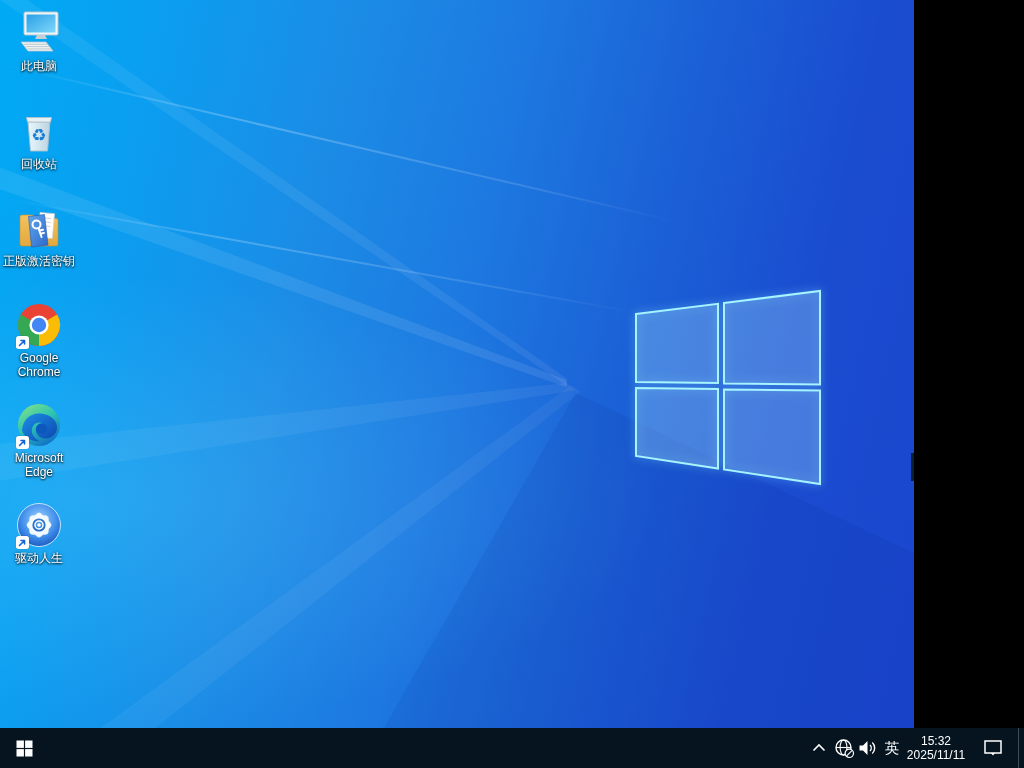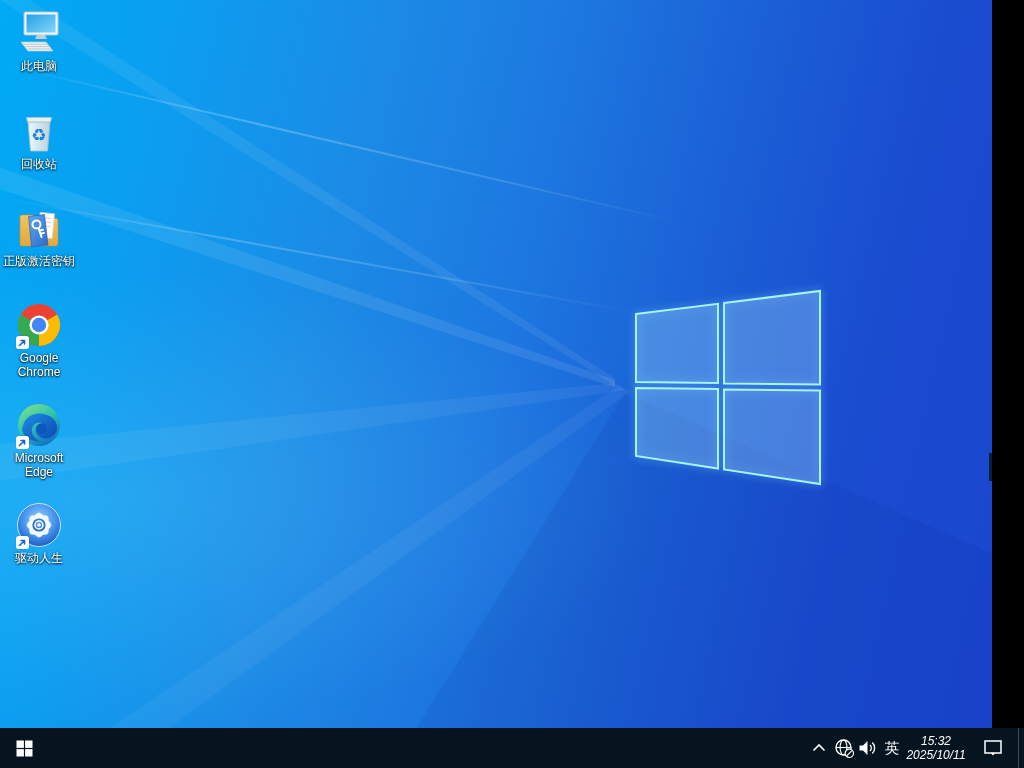--- a/index.html
+++ b/index.html
@@ -1,20 +1,20 @@
 <!DOCTYPE html>
 <html><head>
 <meta charset="utf-8">
 <style>
   html,body{margin:0;padding:0;width:1024px;height:768px;overflow:hidden;
     font-family:"Liberation Sans","DejaVu Sans",sans-serif;}
   .screen{position:relative;width:1024px;height:768px;background:#000;}
 
   
-  .desktop{position:absolute;left:0;top:0;width:992px;height:728px;overflow:hidden;}
+  .desktop{position:absolute;left:0;top:0;width:899px;height:728px;overflow:hidden;padding-left:15px;}
   .wp-base{position:absolute;inset:0;
     background:linear-gradient(103deg,#00aaf4 0%,#0a9ff1 14%,#1b8ce6 33%,#1d78e0 50%,#1b60d6 66%,#1a4cd0 82%,#1a46cd 100%);}
   .wp-glow{position:absolute;left:-220px;top:240px;width:960px;height:520px;
     background:radial-gradient(ellipse at 32% 50%,rgba(120,220,255,.22),rgba(120,220,255,0) 62%);}
   .beam{position:absolute;inset:0;}
   .beam.a{background:rgba(255,255,255,.07);clip-path:polygon(0% 0%,3% 0%,62% 52%,62% 53%);}
   .beam.b{background:rgba(255,255,255,.09);clip-path:polygon(0% 23%,0% 26%,62% 53.2%,62% 52.2%);}
   .beam.c{background:rgba(255,255,255,.06);clip-path:polygon(0% 66%,0% 61%,62% 52.6%,63% 53.6%);}
   .beam.d{background:rgba(255,255,255,.05);clip-path:polygon(11% 100%,17% 100%,63.5% 53.8%,62.5% 52.9%);}
   .beam.dark{background:rgba(8,40,150,.10);clip-path:polygon(63% 54%,100% 76%,100% 100%,42% 100%);}
@@ -39,21 +39,21 @@
   .taskbar{position:absolute;left:0;bottom:0;width:1024px;height:40px;background:#05141f;
     display:flex;align-items:center;color:#fff;}
   .start-btn{width:48px;height:40px;display:flex;align-items:center;justify-content:center;}
   .tray{position:absolute;right:0;top:0;height:40px;display:flex;align-items:center;}
   .tray-btn{height:40px;display:flex;align-items:center;justify-content:center;}
   .tray-btn.chev{width:26px;}
   .tray-btn.ico{width:24px;}
   .tray-ime{width:24px;height:40px;display:flex;align-items:center;justify-content:center;
     font-size:14.5px;color:#fff;}
   .tray-clock{width:64px;height:40px;display:flex;flex-direction:column;align-items:center;
-    justify-content:center;font-size:12px;line-height:14.5px;color:#fff;white-space:nowrap;font-style:italic;}
+    justify-content:center;font-size:12px;line-height:14.5px;color:#fff;white-space:nowrap;}
   .tray-action{width:50px;height:40px;display:flex;align-items:center;justify-content:center;}
   .tray-divider{width:1px;height:40px;background:rgba(170,185,195,.35);}
   .show-desktop{width:5px;height:40px;}
 </style>
 </head>
 <body>
 
 <div class="screen">
 
   <div class="desktop">
@@ -259,21 +259,21 @@
           <path d="M3.5,9.5 H7 L11.5,5 V19 L7,14.5 H3.5 Z" fill="#ffffff"></path>
           <path d="M14,9 A4.3,4.3 0 0 1 14,15" fill="none" stroke="#ffffff" stroke-width="1.4"></path>
           <path d="M16.3,6.5 A7.6,7.6 0 0 1 16.3,17.5" fill="none" stroke="#ffffff" stroke-width="1.4"></path>
         </svg>
       </div>
 
       <div class="tray-ime">英</div>
 
       <div class="tray-clock">
         <div>15:32</div>
-        <div>2025/10/11</div>
+        <div>2025/11/11</div>
       </div>
 
       <div class="tray-action">
         <svg width="24" height="24" viewBox="0 0 24 24">
           <rect x="4" y="5" width="16" height="12" fill="none" stroke="#ffffff" stroke-width="1.5"></rect>
           <path d="M9.8,17 L12,19.4 L14.2,17" fill="#ffffff" stroke="none"></path>
         </svg>
       </div>
 
       <div class="tray-divider"></div>

